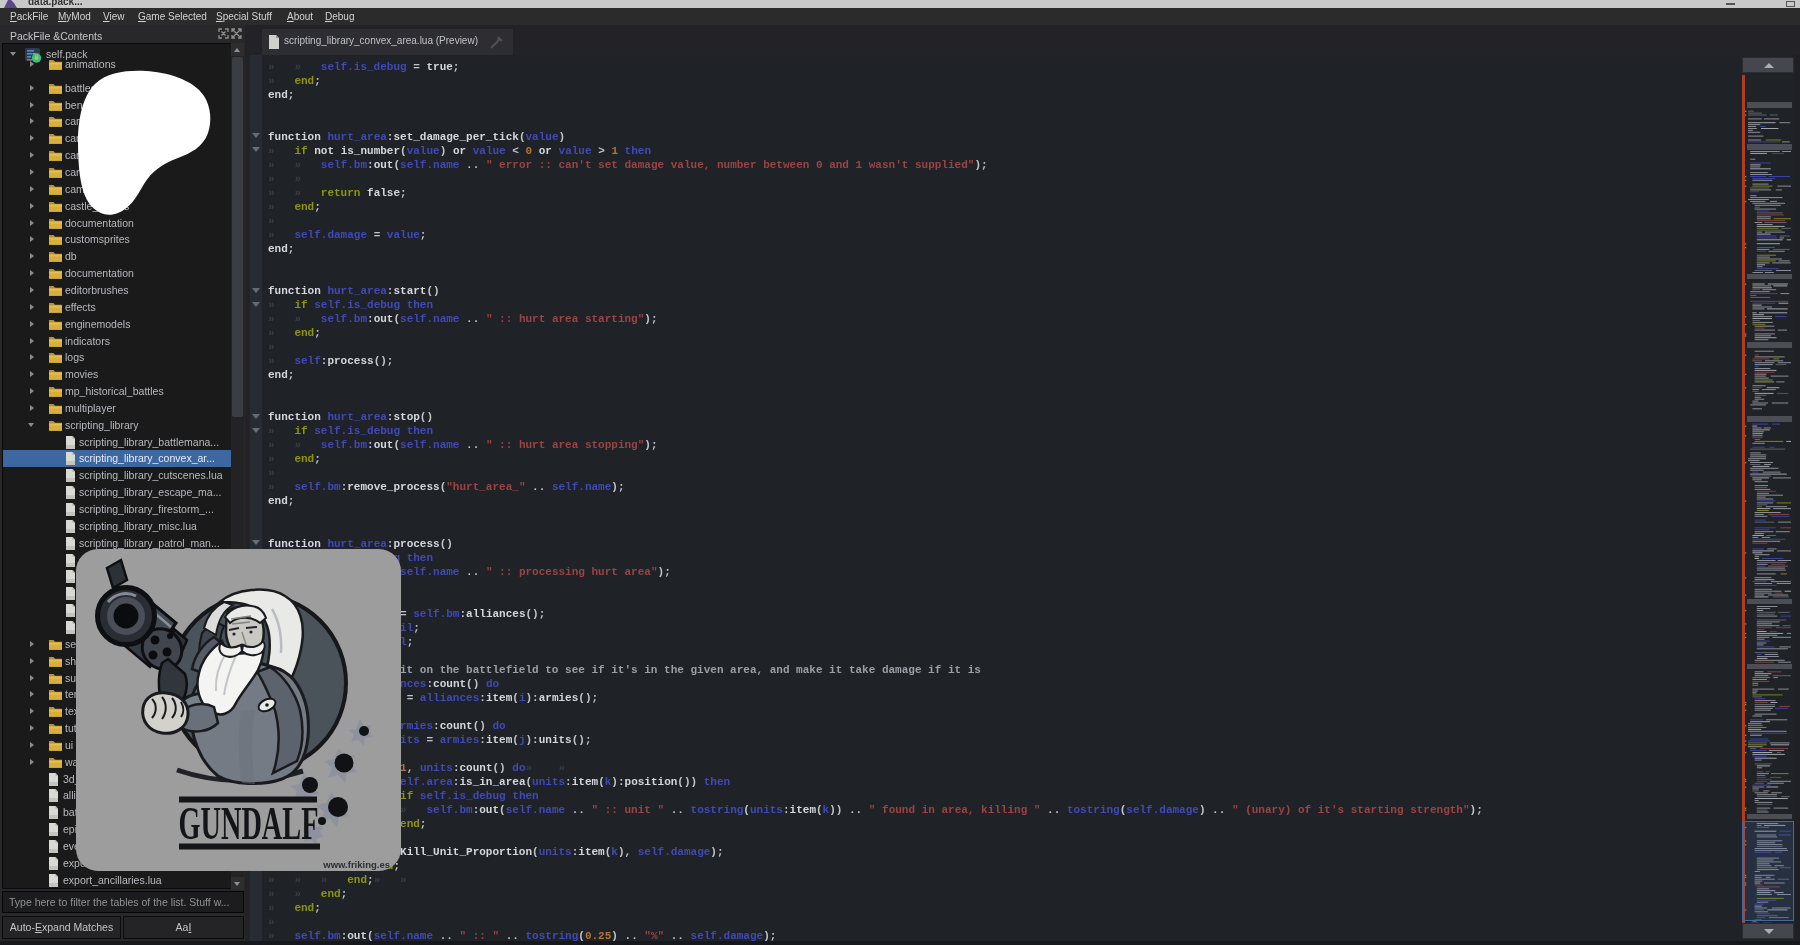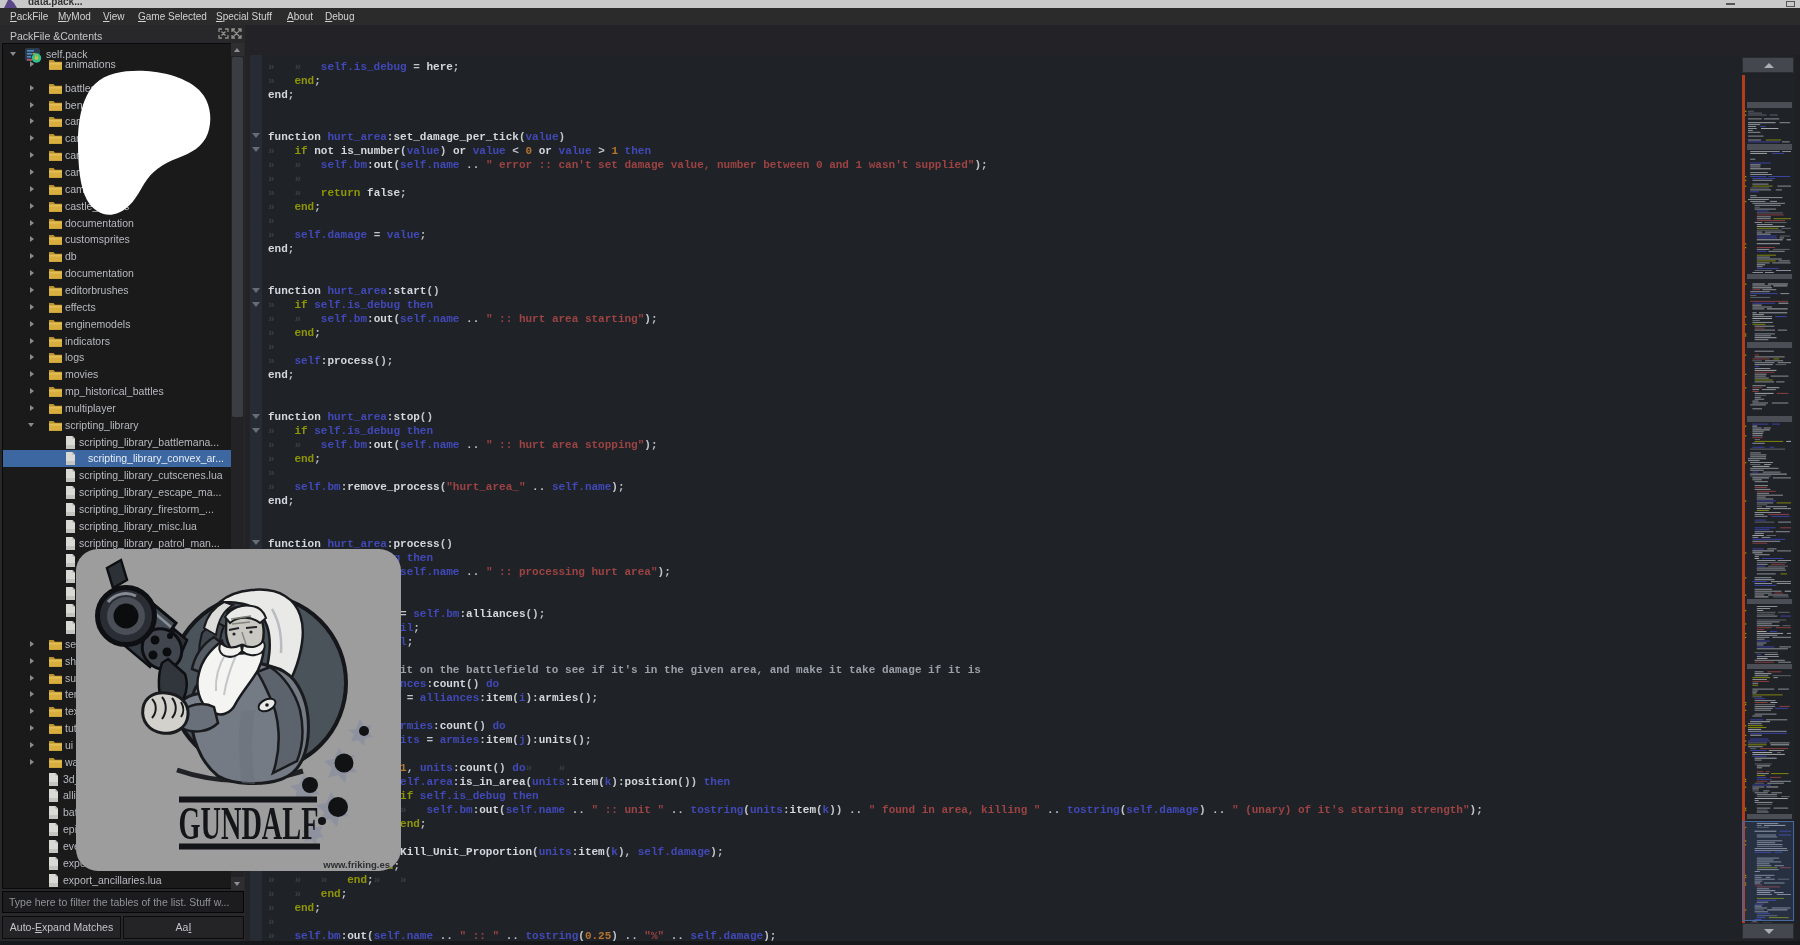--- a/index.html
+++ b/index.html
@@ -285,21 +285,21 @@
             <path d="M1 9 h9 v4 h-9 z" fill="#c4c4c0"></path>
           </svg></div>
         <div class="tlabel" style="left:76px">scripting_library_battlemana...</div>
       </div>
 <div class="trow sel" style="top:406.4px">
         <div class="ticon" style="left:62px"><svg width="11" height="13" viewBox="0 0 11 13">
             <path d="M1 0 h6.5 L10 2.5 V13 H1 z" fill="#d9d9d5"></path>
             <path d="M7.5 0 L10 2.5 H7.5 z" fill="#a9a9a5"></path>
             <path d="M1 9 h9 v4 h-9 z" fill="#c4c4c0"></path>
           </svg></div>
-        <div class="tlabel" style="left:85px">scripting_library_convex_ar...</div>
+        <div class="tlabel" style="left:76px">scripting_library_convex_ar...</div>
       </div>
 <div class="trow" style="top:423.3px">
         <div class="ticon" style="left:62px"><svg width="11" height="13" viewBox="0 0 11 13">
             <path d="M1 0 h6.5 L10 2.5 V13 H1 z" fill="#d9d9d5"></path>
             <path d="M7.5 0 L10 2.5 H7.5 z" fill="#a9a9a5"></path>
             <path d="M1 9 h9 v4 h-9 z" fill="#c4c4c0"></path>
           </svg></div>
         <div class="tlabel" style="left:76px">scripting_library_cutscenes.lua</div>
       </div>
 <div class="trow" style="top:440.1px">
@@ -510,30 +510,42 @@
       <div class="thumb"></div>
       <div class="sbbtn" style="top:834px">
         <div class="tarrow" style="left:3px;top:5px;border-top:4px solid #909094;border-left:3.5px solid transparent;border-right:3.5px solid transparent"></div>
       </div>
     </div>
 <div id="filterbox">Type here to filter the tables of the list. Stuff w...</div>
 <div class="pbtn" style="left:2px;width:119px">Auto-<u>E</u>xpand Matches</div>
 <div class="pbtn" style="left:123px;width:121px">Aa<u>I</u></div>
 </div>
 <div id="editor">
+<div id="tabbar">
+      <div id="tab1">
+        <svg width="12" height="14" viewBox="0 0 12 14" style="position:absolute;left:6px;top:6px">
+          <path d="M1 0 h7 L11 3 V14 H1 z" fill="#cfcfcb"></path>
+          <path d="M8 0 L11 3 H8 z" fill="#8f8f8b"></path>
+        </svg>
+        <div class="abs" style="left:22px;top:6px">scripting_library_convex_area.lua (Preview)</div>
+        <svg width="13" height="13" viewBox="0 0 13 13" style="position:absolute;left:228px;top:7px">
+          <path d="M3 10 L10 3 M8 1 L12 5 M9 2 L7 7 M1 12 L4 9" stroke="#4e5257" stroke-width="1.8" fill="none"></path>
+        </svg>
+      </div>
+    </div>
 <div id="codebg"></div>
 <div id="foldmargin"></div>
 <div class="fold" style="top:108.1px"></div>
 <div class="fold" style="top:122.2px"></div>
 <div class="fold" style="top:262.5px"></div>
 <div class="fold" style="top:276.5px"></div>
 <div class="fold" style="top:388.8px"></div>
 <div class="fold" style="top:402.8px"></div>
 <div class="fold" style="top:515.0px"></div>
-<div id="code"><span class="tb">»	</span><span class="tb">»	</span><span class="b">self.is_debug</span> = <span class="k">here</span>;
+<div id="code"><span class="tb">»	</span><span class="tb">»	</span><span class="b">self.is_debug</span> = <span class="k">true</span>;
 <span class="tb">»	</span><span class="o">end</span>;
 <span class="k">end</span>;
  
  
 <span class="k">function </span><span class="b">hurt_area</span>:<span class="k">set_damage_per_tick</span>(<span class="b">value</span>)
 <span class="tb">»	</span><span class="o">if</span> <span class="k">not </span><span class="k">is_number</span>(<span class="b">value</span>) <span class="k">or </span><span class="b">value</span> &lt; <span class="n">0</span> <span class="k">or </span><span class="b">value</span> &gt; <span class="n">1</span> <span class="b">then</span>
 <span class="tb">»	</span><span class="tb">»	</span><span class="b">self.bm</span>:<span class="k">out</span>(<span class="b">self.name</span> .. <span class="s">" error :: can't set damage value, number between 0 and 1 wasn't supplied"</span>);
 <span class="tb">»	</span><span class="tb">»	</span>
 <span class="tb">»	</span><span class="tb">»	</span><span class="o">return</span> <span class="k">false</span>;
 <span class="tb">»	</span><span class="o">end</span>;

